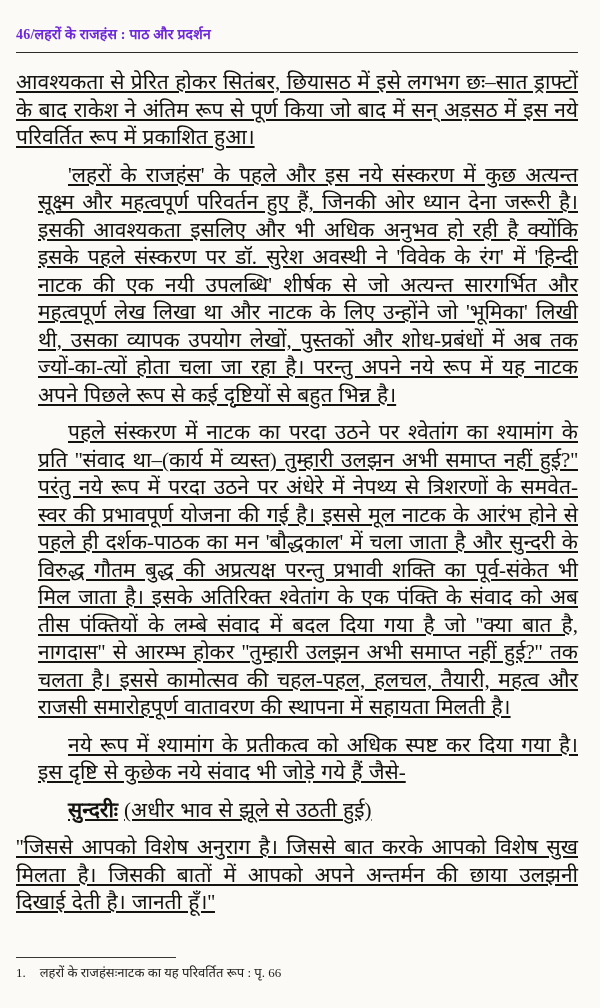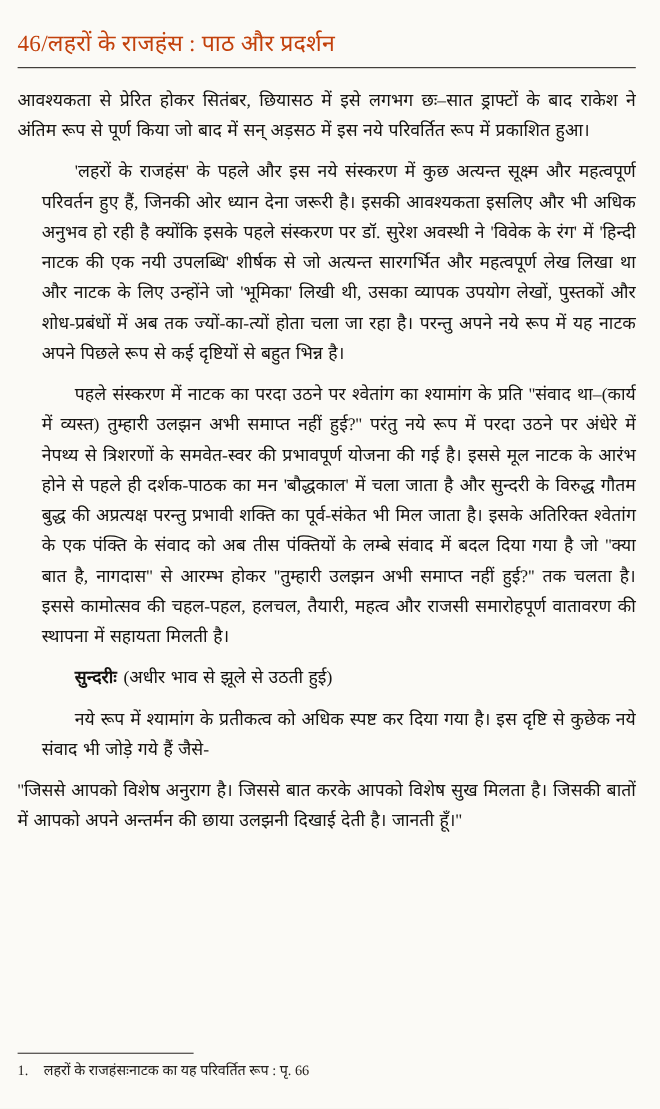--- a/index.html
+++ b/index.html
@@ -13,40 +13,42 @@
     width: 600px;
     height: 1008px;
     background: #fbfaf6;
     color: #151310;
     font-family: "Liberation Serif", "DejaVu Serif", serif;
     padding: 24px 22px 26px 16px;
     display: flex;
     flex-direction: column;
   }
   .running-header {
-    font-size: 21px;
+    font-size: 14px;
     letter-spacing: 0.2px;
-    color: #c2410c;
+    color: #6d28d9;
     padding-bottom: 9px;
+    font-weight: bold;
   }
   .header-rule {
     border: none;
     border-top: 1.4px solid #2e2b27;
     width: 100%;
     margin: 0 0 12px 0;
   }
   .body-text {
     flex: 0 0 auto;
   }
   .para {
-    font-size: 16px;
+    font-size: 21px;
     line-height: 27.5px;
     text-align: justify;
     margin-top: 10px;
     word-spacing: 1px;
+    text-decoration: underline;
   }
   .para.first { margin-top: 4px; }
   .para.indent { text-indent: 30px; margin-left: 22px; }
   .speaker {
     font-weight: bold;
     margin-right: 6px;
   }
   .footnote-area {
     margin-top: auto;
   }
@@ -80,25 +82,25 @@
   <hr class="header-rule">
 
   <div class="body-text">
 
     <p class="para first">आवश्यकता से प्रेरित होकर सितंबर, छियासठ में इसे लगभग छः–सात ड्राफ्टों के बाद राकेश ने अंतिम रूप से पूर्ण किया जो बाद में सन् अड़सठ में इस नये परिवर्तित रूप में प्रकाशित हुआ।</p>
 
     <p class="para indent">'लहरों के राजहंस' के पहले और इस नये संस्करण में कुछ अत्यन्त सूक्ष्म और महत्वपूर्ण परिवर्तन हुए हैं, जिनकी ओर ध्यान देना जरूरी है। इसकी आवश्यकता इसलिए और भी अधिक अनुभव हो रही है क्योंकि इसके पहले संस्करण पर डॉ. सुरेश अवस्थी ने 'विवेक के रंग' में 'हिन्दी नाटक की एक नयी उपलब्धि' शीर्षक से जो अत्यन्त सारगर्भित और महत्वपूर्ण लेख लिखा था और नाटक के लिए उन्होंने जो 'भूमिका' लिखी थी, उसका व्यापक उपयोग लेखों, पुस्तकों और शोध-प्रबंधों में अब तक ज्यों-का-त्यों होता चला जा रहा है। परन्तु अपने नये रूप में यह नाटक अपने पिछले रूप से कई दृष्टियों से बहुत भिन्न है।</p>
 
     <p class="para indent">पहले संस्करण में नाटक का परदा उठने पर श्वेतांग का श्यामांग के प्रति ''संवाद था–(कार्य में व्यस्त) तुम्हारी उलझन अभी समाप्त नहीं हुई?'' परंतु नये रूप में परदा उठने पर अंधेरे में नेपथ्य से त्रिशरणों के समवेत-स्वर की प्रभावपूर्ण योजना की गई है। इससे मूल नाटक के आरंभ होने से पहले ही दर्शक-पाठक का मन 'बौद्धकाल' में चला जाता है और सुन्दरी के विरुद्ध गौतम बुद्ध की अप्रत्यक्ष परन्तु प्रभावी शक्ति का पूर्व-संकेत भी मिल जाता है। इसके अतिरिक्त श्वेतांग के एक पंक्ति के संवाद को अब तीस पंक्तियों के लम्बे संवाद में बदल दिया गया है जो ''क्या बात है, नागदास'' से आरम्भ होकर ''तुम्हारी उलझन अभी समाप्त नहीं हुई?'' तक चलता है। इससे कामोत्सव की चहल-पहल, हलचल, तैयारी, महत्व और राजसी समारोहपूर्ण वातावरण की स्थापना में सहायता मिलती है।</p>
 
+    <p class="para indent">नये रूप में श्यामांग के प्रतीकत्व को अधिक स्पष्ट कर दिया गया है। इस दृष्टि से कुछेक नये संवाद भी जोड़े गये हैं जैसे-</p>
+
     <p class="para indent">
       <span class="speaker">सुन्दरीः</span><span>(अधीर भाव से झूले से उठती हुई)</span>
     </p>
-
-    <p class="para indent">नये रूप में श्यामांग के प्रतीकत्व को अधिक स्पष्ट कर दिया गया है। इस दृष्टि से कुछेक नये संवाद भी जोड़े गये हैं जैसे-</p>
 
     <p class="para">''जिससे आपको विशेष अनुराग है। जिससे बात करके आपको विशेष सुख मिलता है। जिसकी बातों में आपको अपने अन्तर्मन की छाया उलझनी दिखाई देती है। जानती हूँ।''</p>
 
   </div>
 
   <div class="footnote-area">
     <hr class="footnote-rule">
     <div class="footnote">
       <span class="footnote-number">1.</span>
       <span class="footnote-text">लहरों के राजहंसःनाटक का यह परिवर्तित रूप : पृ. 66</span>

